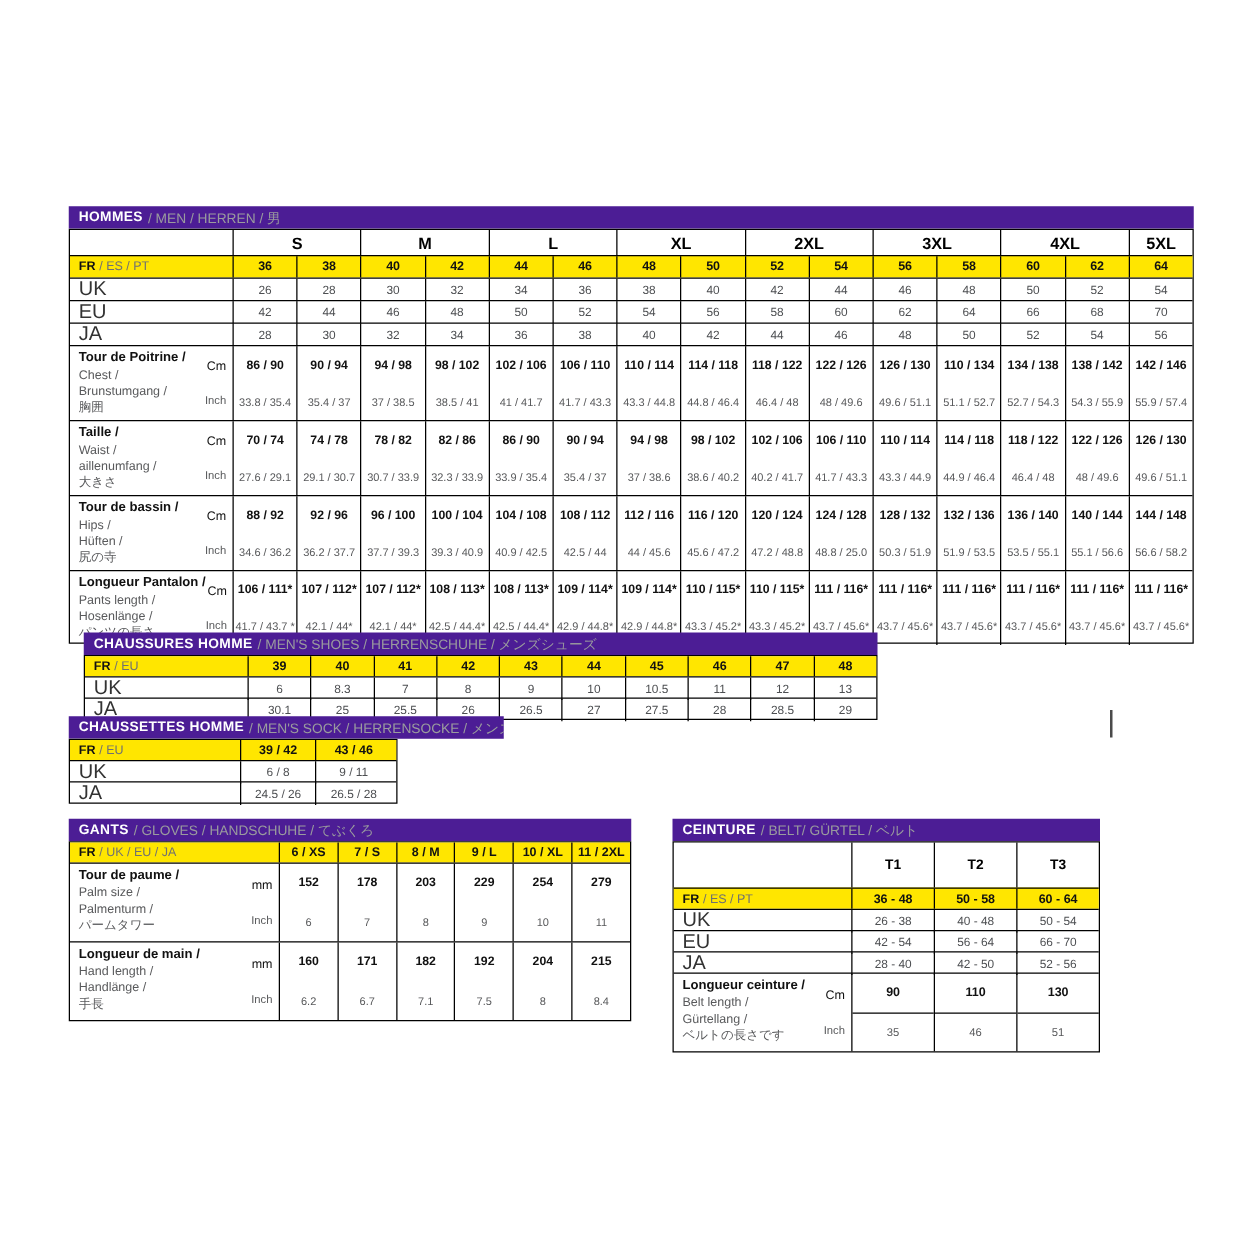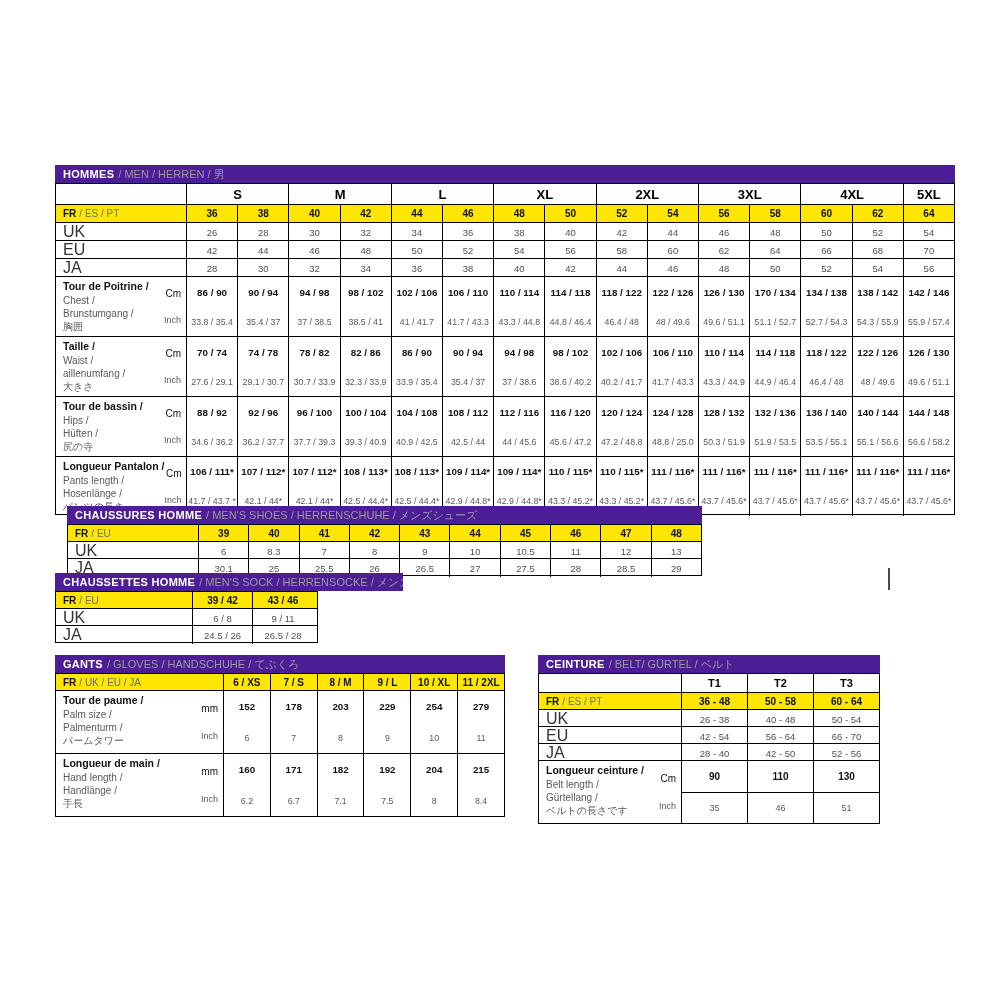--- a/index.html
+++ b/index.html
@@ -198,21 +198,21 @@
           </div>
           <div class="cell vcell">
             <span class="tv">122 / 126</span>
             <span class="bv">48 / 49.6</span>
           </div>
           <div class="cell vcell">
             <span class="tv">126 / 130</span>
             <span class="bv">49.6 / 51.1</span>
           </div>
           <div class="cell vcell">
-            <span class="tv">170 / 134</span>
+            <span class="tv">110 / 134</span>
             <span class="bv">51.1 / 52.7</span>
           </div>
           <div class="cell vcell">
             <span class="tv">134 / 138</span>
             <span class="bv">52.7 / 54.3</span>
           </div>
           <div class="cell vcell">
             <span class="tv">138 / 142</span>
             <span class="bv">54.3 / 55.9</span>
           </div>
@@ -628,21 +628,21 @@
         </div>
       </div>
   </section>
 
   <section id="sec-belt">
     <div class="bar">
       <span class="b">CEINTURE</span>
       <span class="r"> / BELT/ GÜRTEL / ベルト</span>
     </div>
     <div class="tbody" id="body-belt">
-        <div class="row" style="grid-template-columns: 142px repeat(3, 1fr); height: 18px;">
+        <div class="row" style="grid-template-columns: 142px repeat(3, 1fr); height: 36px;">
           <div class="cell"></div>
           <div class="cell thead">T1</div>
           <div class="cell thead">T2</div>
           <div class="cell thead">T3</div>
         </div>
         <div class="row accent" style="grid-template-columns: 142px repeat(3, 1fr); height: 16px;">
           <div class="cell lbl">
             <span class="fb">FR</span>
             <span class="fr">/ ES / PT</span>
           </div>

